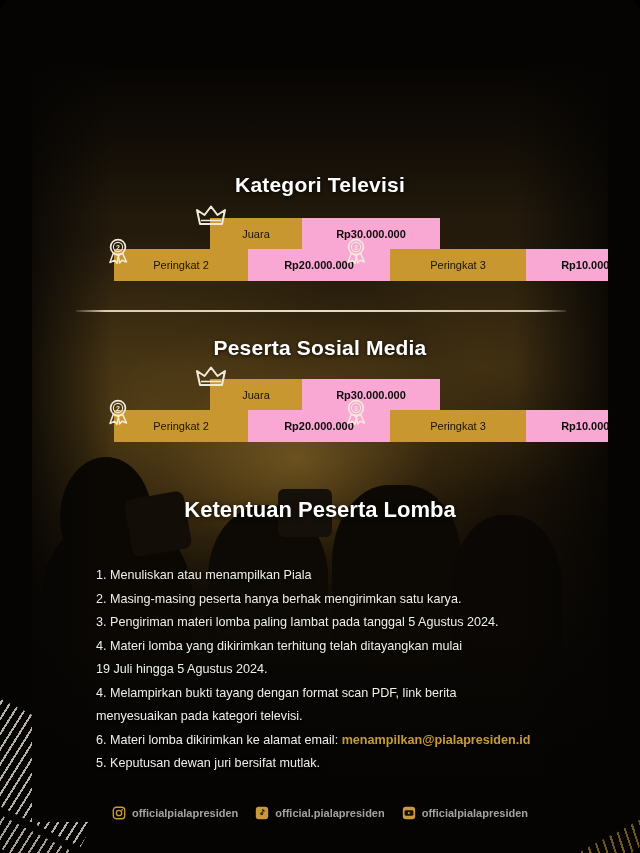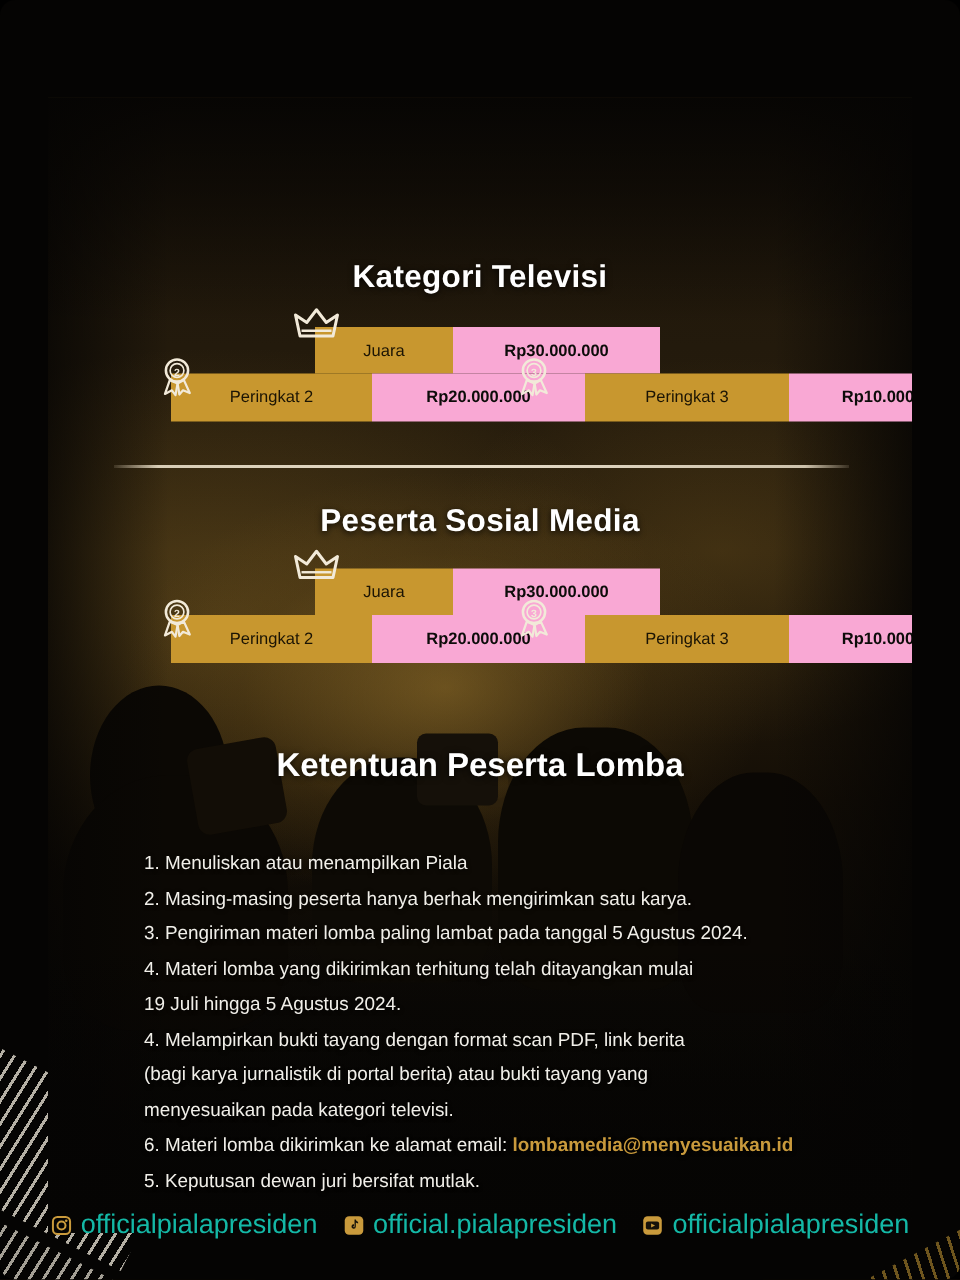--- a/index.html
+++ b/index.html
@@ -185,21 +185,21 @@
   
   #socials{
     position:absolute;left:0;right:0;top:806px;
     display:flex;align-items:center;justify-content:center;
     gap:17px;
   }
   .soc{
     display:flex;align-items:center;gap:6px;
   }
   .soc-label{
-    color:#14b8a6;font-weight:normal;font-size:18px;white-space:nowrap;
+    color:#a3a3a3;font-weight:bold;font-size:11px;white-space:nowrap;
   }
   .soc-ico{width:14px;height:14px;display:block;}
 </style>
 </head>
 <body>
 
 <div id="poster">
 
   <div class="stripe-band band-tr2"></div>
   <div class="stripe-band band-tr3"></div>
@@ -295,23 +295,22 @@
 
       <div class="terms-title" style="top:432px;">Ketentuan Peserta Lomba</div>
 
       <div class="terms" style="left:64px;top:463px;width:450px;margin-top:36px;">
         <div class="term-line">1. Menuliskan atau menampilkan Piala</div>
         <div class="term-line">2. Masing-masing peserta hanya berhak mengirimkan satu karya.</div>
         <div class="term-line">3. Pengiriman materi lomba paling lambat pada tanggal 5 Agustus 2024.</div>
         <div class="term-line">4. Materi lomba yang dikirimkan terhitung telah ditayangkan mulai</div>
         <div class="term-line">19 Juli hingga 5 Agustus 2024.</div>
         <div class="term-line">4. Melampirkan bukti tayang dengan format scan PDF, link berita</div>
-        <div class="term-line">(bagi karya jurnalistik di portal berita) atau bukti tayang yang</div>
         <div class="term-line">menyesuaikan pada kategori televisi.</div>
-        <div class="term-line"><span>6. Materi lomba dikirimkan ke alamat email: </span><span class="mail">lombamedia@menyesuaikan.id</span></div>
+        <div class="term-line"><span>6. Materi lomba dikirimkan ke alamat email: </span><span class="mail">menampilkan@pialapresiden.id</span></div>
         <div class="term-line">5. Keputusan dewan juri bersifat mutlak.</div>
       </div>
 
     </div>
   </div>
 
   <div id="socials">
 
     <div class="soc">
       <svg class="soc-ico" viewBox="0 0 24 24">

